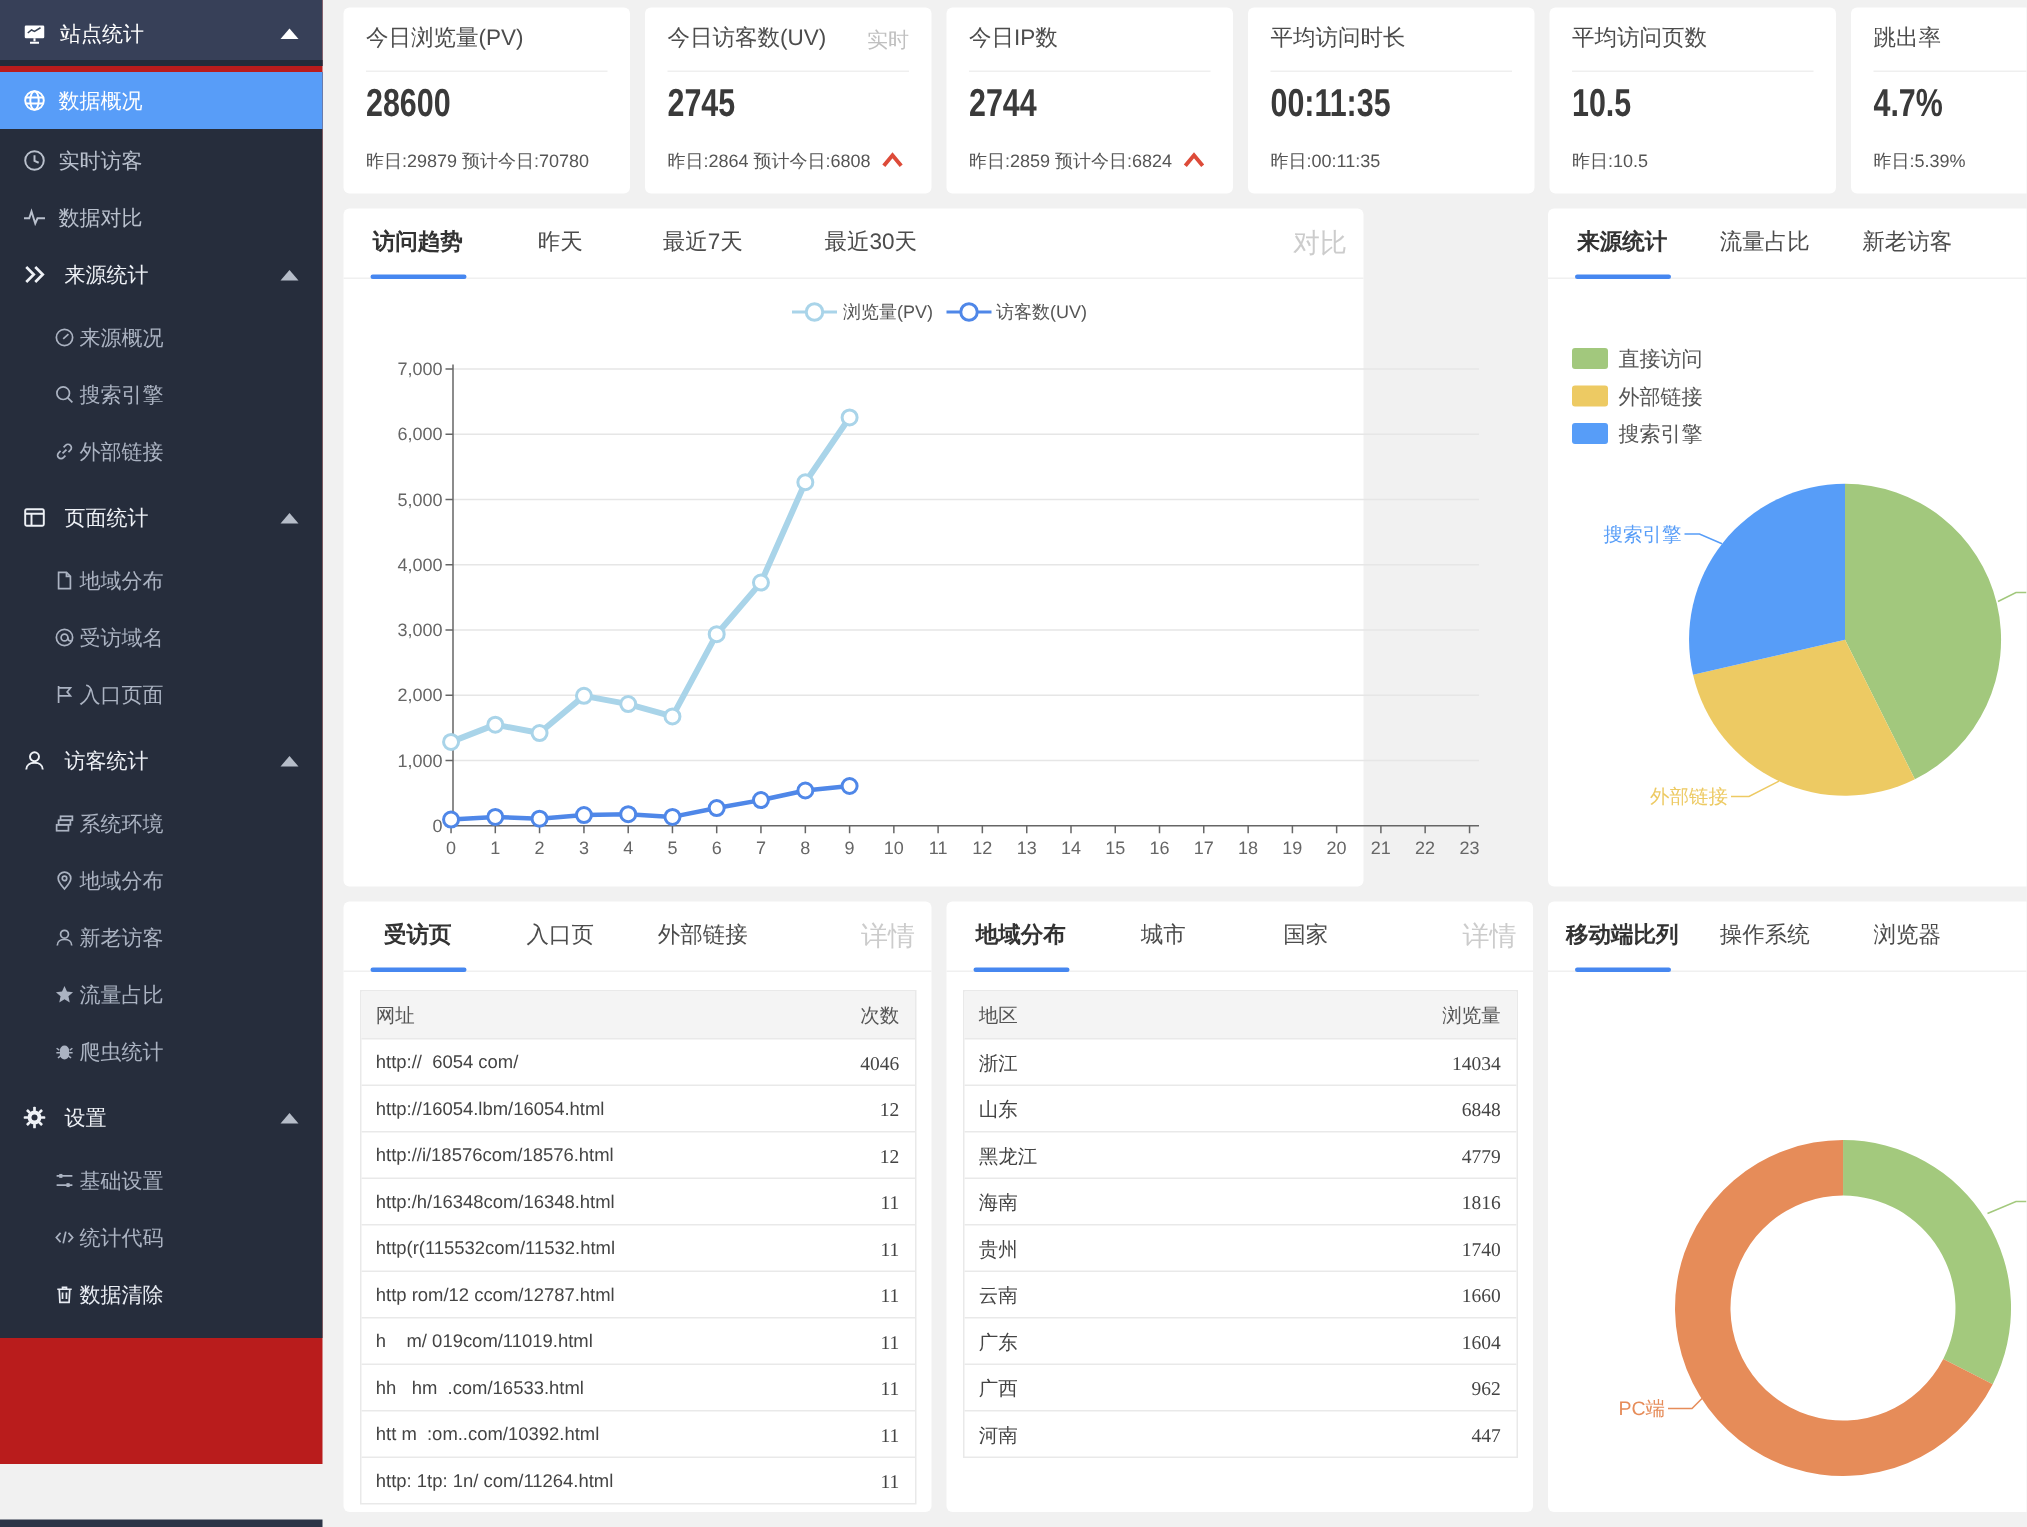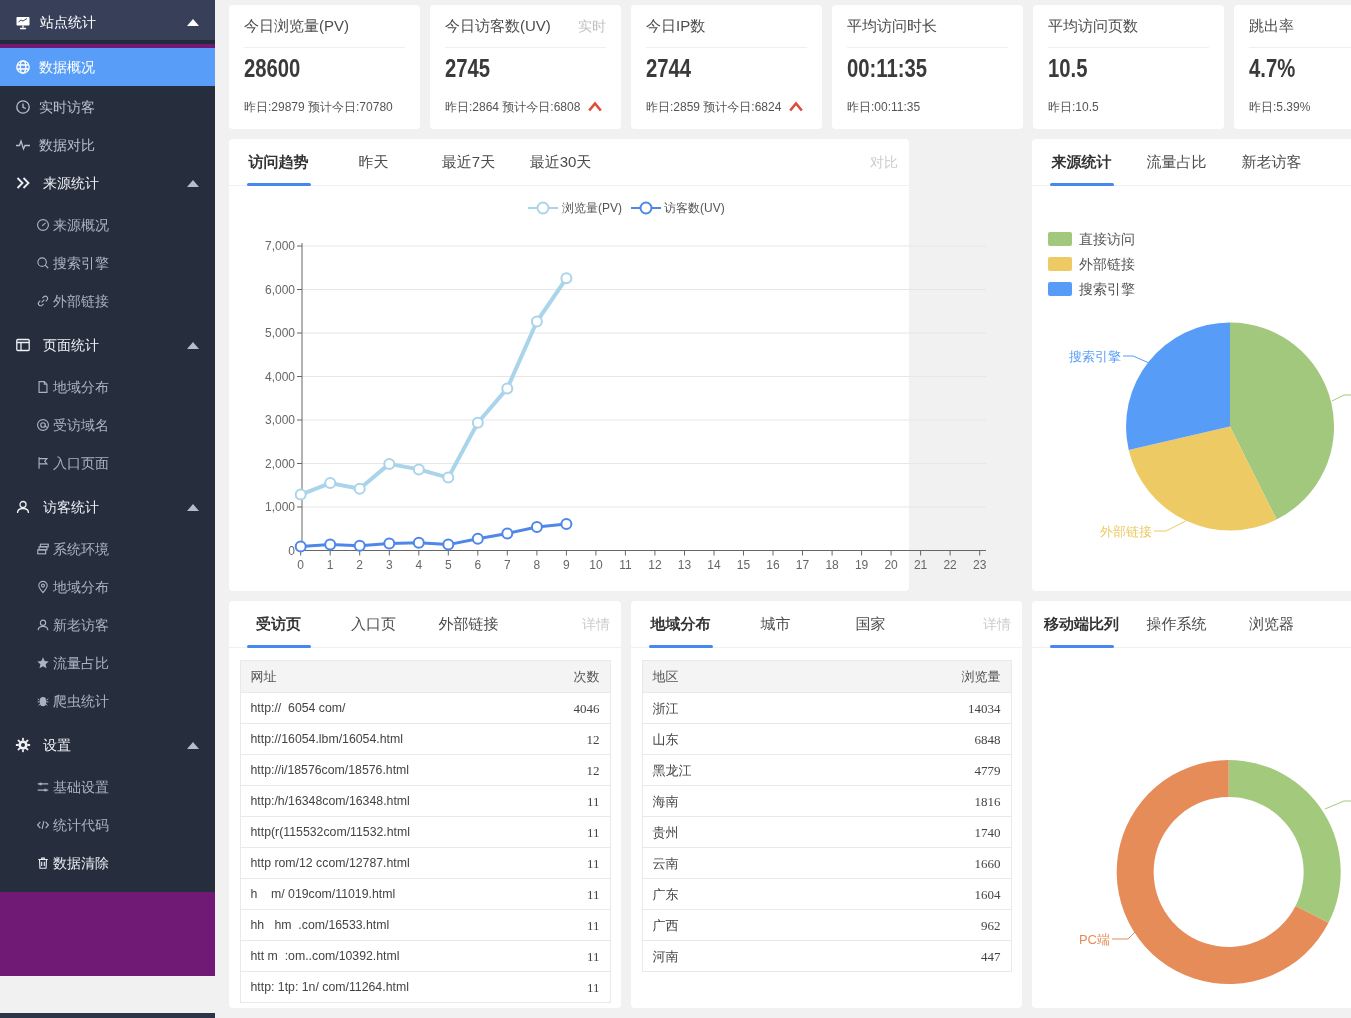--- a/index.html
+++ b/index.html
@@ -1,17 +1,17 @@
 <!DOCTYPE html>
 <html><head><meta charset="utf-8">
 <style>
 * { margin:0; padding:0; box-sizing:border-box; }
 body { width:1351px; height:1018px; overflow:hidden; position:relative;
   background:#f1f1f1; font-family:"Liberation Sans",sans-serif; }
-#sidebar { position:absolute; left:0; top:0; width:215px; height:976px; background:#701a75; }
+#sidebar { position:absolute; left:0; top:0; width:215px; height:976px; background:#b91c1c; }
 #sb-top { position:absolute; left:0; top:0; width:215px; height:44px; background:#374058; border-bottom:4px solid #232b3a; }
 #sb-menu { position:absolute; left:0; top:48px; width:215px; height:844px; background:#262d3c; }
 .mi { position:absolute; left:0; width:215px; height:38px; }
 .mi.sel { background:#589df8; }
 .mi .ic { position:absolute; top:11px; width:16px; height:16px; }
 .mi .tx { position:absolute; top:0; line-height:38px; font-size:14px; }
 .caret { position:absolute; right:16px; top:16px; width:0; height:0;
   border-left:6px solid transparent; border-right:6px solid transparent; border-bottom:7px solid #b6bdc9; }
 #sb-top .caret { border-bottom-color:#fff; }
 #sb-bottom { position:absolute; left:0; top:1013px; width:215px; height:5px; background:#2c3547; }
@@ -20,21 +20,21 @@
   font-size:15px; color:#4c4c4c; border-bottom:1px solid #efefef; }
 .c-rt { float:right; color:#c0c0c0; font-size:14px; }
 .c-num { position:absolute; left:15px; top:48px; font-size:26px; line-height:30px; font-weight:bold; color:#3a3a3a; transform:scaleX(.78); transform-origin:0 50%; }
 .c-sub { position:absolute; left:15px; top:94px; font-size:12px; line-height:17px; color:#555; white-space:nowrap; }
 .upsvg { margin-left:7px; vertical-align:-1px; }
 .panel { position:absolute; background:#fff; border-radius:4px; }
 .phd { position:absolute; left:0; top:0; right:0; height:47px; border-bottom:1px solid #f0f0f0; }
 .tab { position:absolute; top:0; width:95px; line-height:46px; text-align:center; font-size:15px; color:#4c4c4c; }
 .tab.act { color:#333; font-weight:bold; }
 .tabline { position:absolute; top:44px; width:64px; height:3px; background:#4687f0; border-radius:2px; }
-.plink { position:absolute; right:11px; top:0; line-height:47px; font-size:14px; color:#ccc; }
+.plink { position:absolute; right:11px; top:0; line-height:47px; font-size:18px; color:#ccc; }
 .tbl { position:absolute; left:10.5px; top:59px; right:10.5px; border:1px solid #e9e9e9; }
 .thead { position:relative; height:31px; line-height:31px; background:#f4f4f4; color:#555; font-size:13px; }
 .trow { position:relative; height:31px; line-height:31px; border-top:1px solid #e9e9e9; font-size:13px; color:#444; }
 .url { font-size:12.3px;text-align:center; }
 .t1 { position:absolute; left:10px; }
 .t2 { position:absolute; right:10px;font-family:Liberation Serif, serif; }
 </style></head>
 <body>
 <div id="sidebar">
 <div id="sb-top">
@@ -282,21 +282,21 @@
 <div class="c-hd">跳出率</div>
 <div class="c-num">4.7%</div>
 <div class="c-sub">昨日:5.39%</div>
 </div>
 <div class="panel" style="left:229px;top:139px;width:680px;height:452px">
 <div class="phd">
       <span class="tab act" style="left:2.0px">访问趋势</span>
       <span class="tabline" style="left:17.5px"></span>
       <span class="tab" style="left:97.0px">昨天</span>
       <span class="tab" style="left:192.0px">最近7天</span>
-      <span class="tab" style="left:284px">最近30天</span>
+      <span class="tab" style="left:304px">最近30天</span>
       <span class="plink">对比</span>
     </div>
 </div>
 <svg width="794" height="452" viewBox="229 139 794 452" style="position:absolute;left:229px;top:139px">
 <line x1="302" y1="550.5" x2="986" y2="550.5" stroke="#666" stroke-width="1"></line>
     <line x1="302" y1="507" x2="986" y2="507" stroke="#e6e6e6" stroke-width="1"></line>
     <line x1="302" y1="463.5" x2="986" y2="463.5" stroke="#e6e6e6" stroke-width="1"></line>
     <line x1="302" y1="420" x2="986" y2="420" stroke="#e6e6e6" stroke-width="1"></line>
     <line x1="302" y1="376.5" x2="986" y2="376.5" stroke="#e6e6e6" stroke-width="1"></line>
     <line x1="302" y1="333" x2="986" y2="333" stroke="#e6e6e6" stroke-width="1"></line>

